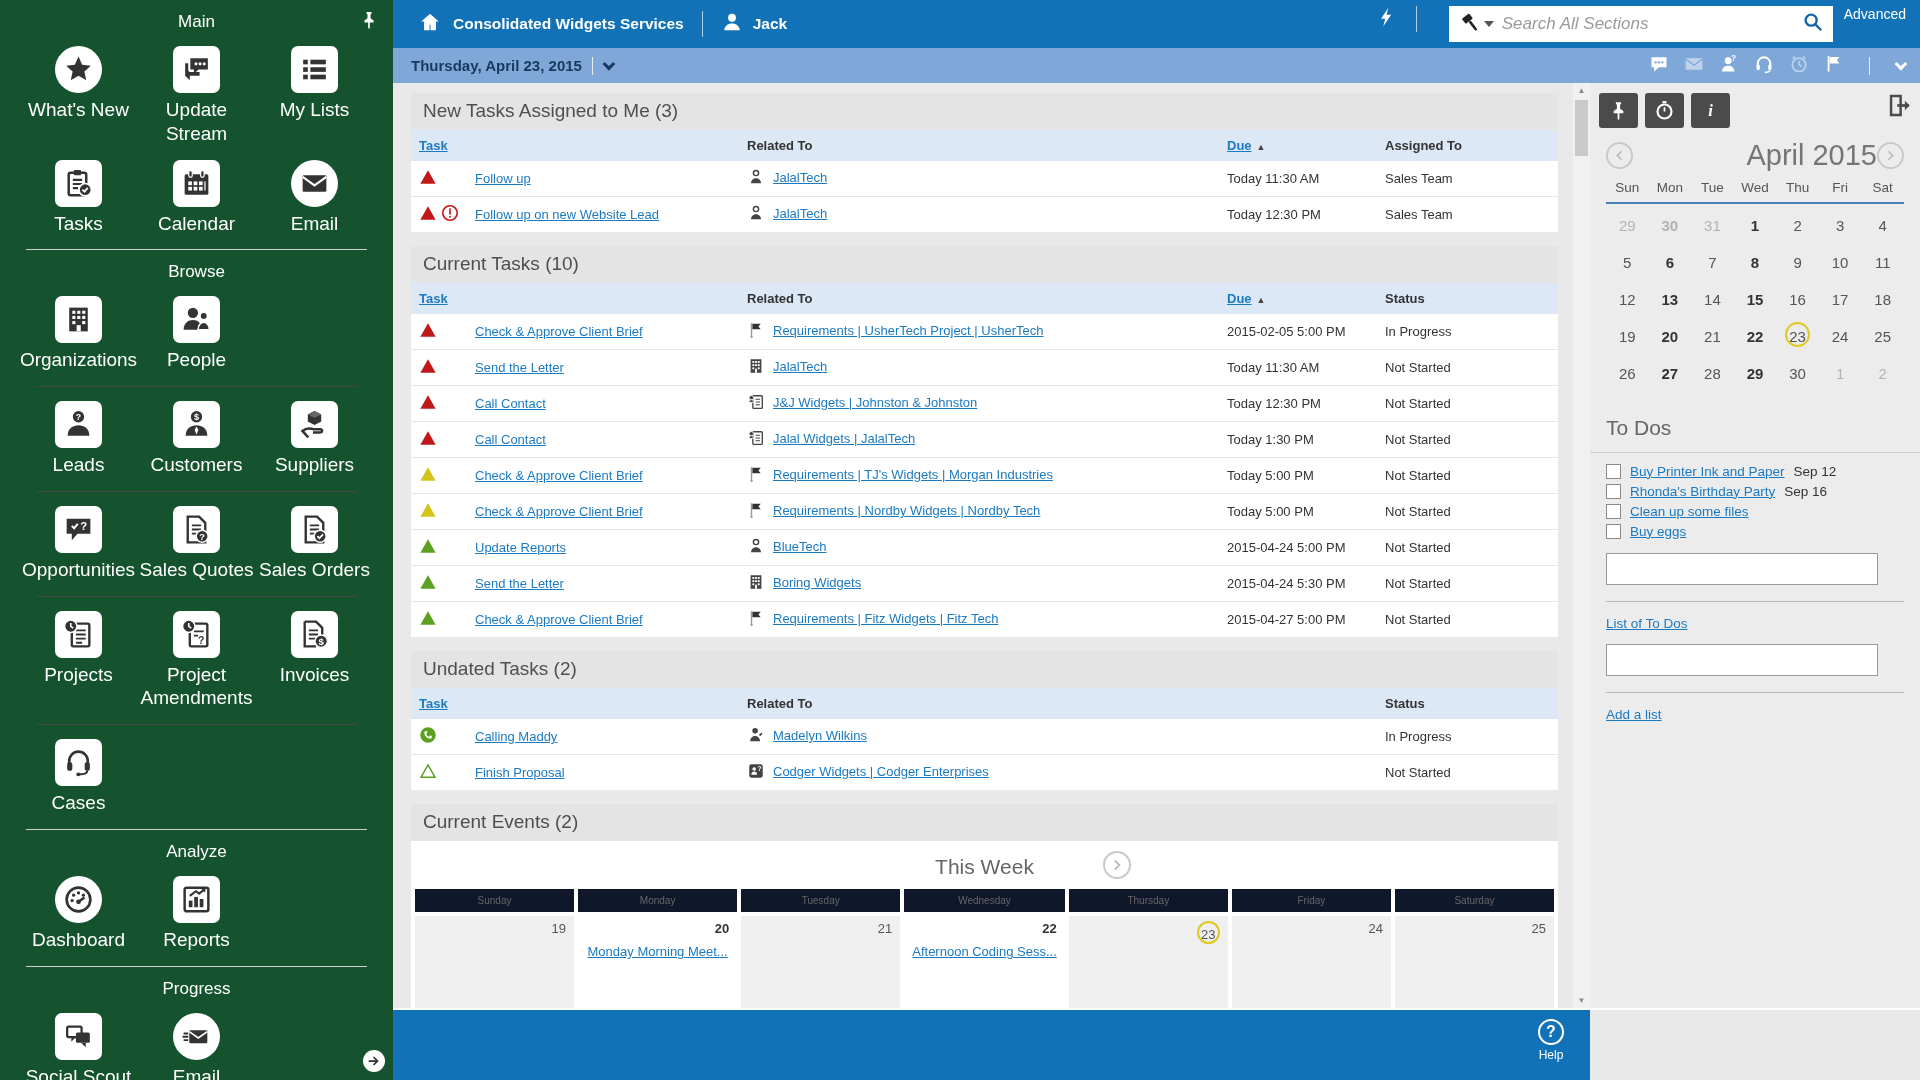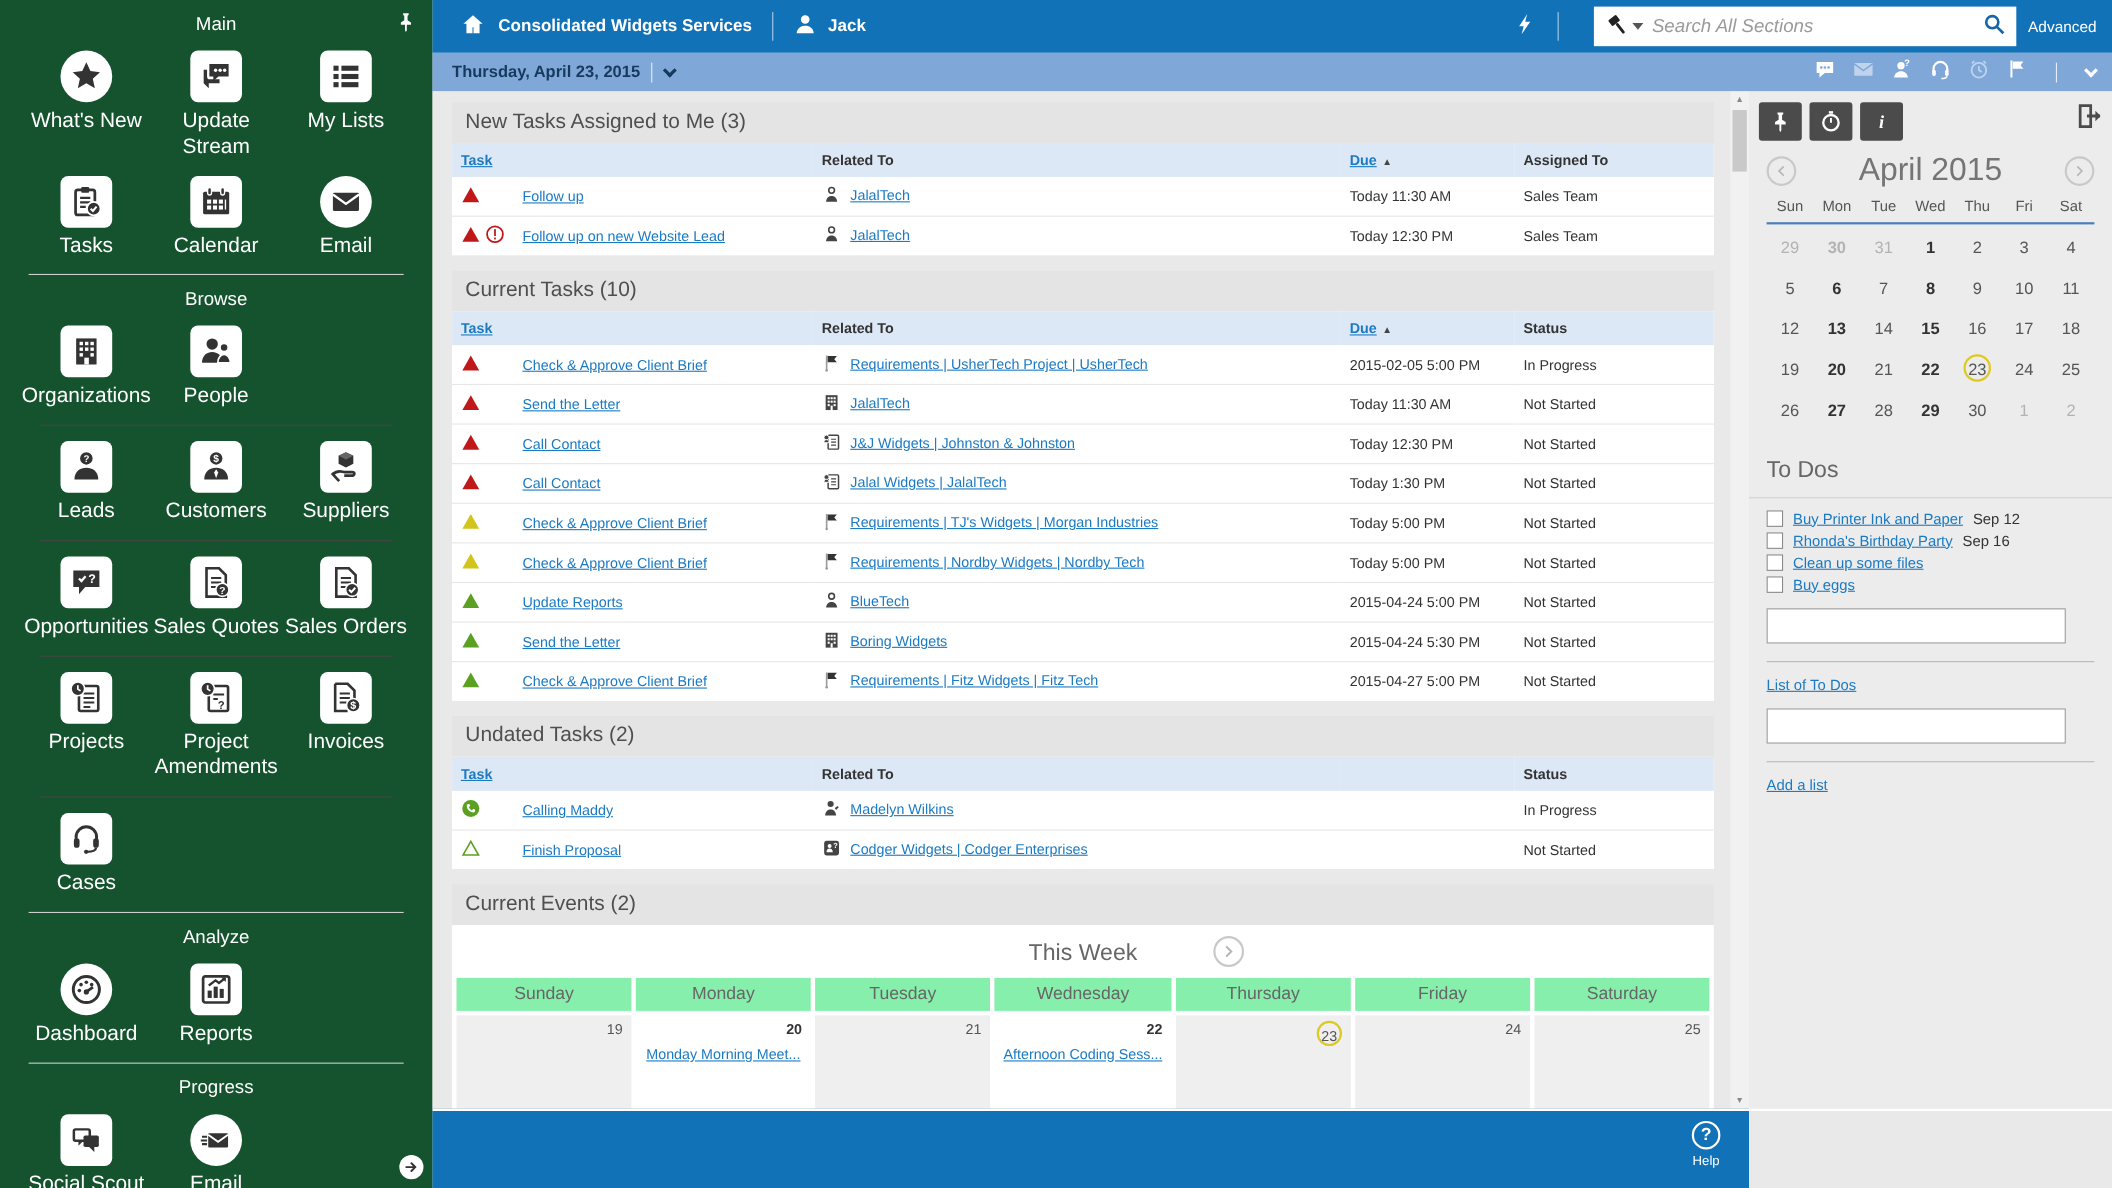--- a/index.html
+++ b/index.html
@@ -23,21 +23,21 @@
   .row-div { height:1px; background:#464646; margin:2px 36px 14px; }
   .collapse-btn { position:absolute; right:8px; bottom:8px; width:22px; height:22px; border-radius:50%; background:#fff; color:#333; display:flex; align-items:center; justify-content:center; cursor:pointer; }
   .collapse-btn svg { width:14px; height:14px; }
 
   
   .topbar { position:absolute; left:393px; top:0; width:1527px; height:48px; background:#1272b8; color:#fff; display:flex; align-items:center; padding:0 14px 0 26px; }
   .tb-ico svg { width:22px; height:22px; display:block; }
   .tb-title { font-size:15.5px; font-weight:bold; margin-left:12px; }
   .tb-sep { width:1px; height:26px; background:rgba(255,255,255,.65); margin:0 18px; }
   .tb-user { font-size:15.5px; font-weight:bold; margin-left:10px; }
-  .tb-right { margin-left:auto; display:flex; align-items:center; }
+  .tb-right { margin-left:auto; display:flex; align-items:flex-start; }
   .searchbox { width:384px; height:36px; background:#fff; display:flex; align-items:center; padding:0 9px; margin-left:14px; }
   .searchbox input { border:0; outline:0; flex:1; font-family:inherit; font-style:italic; font-size:17px; color:#555; min-width:0; background:transparent; }
   .searchbox input::placeholder { color:#9a9a9a; font-style:italic; }
   .scope { color:#222; display:flex; align-items:center; cursor:pointer; }
   .scope svg { width:24px; height:24px; }
   .scope .car { width:0; height:0; border-left:5px solid transparent; border-right:5px solid transparent; border-top:6px solid #555; margin:0 8px 0 2px; }
   .mag { color:#1565a9; cursor:pointer; } .mag svg { width:22px; height:22px; display:block; }
   .advanced { font-size:14px; color:#fff; margin-left:11px; cursor:pointer; }
 
   
@@ -67,21 +67,21 @@
   .icell .icon + .icon { margin-left:4px; }
   .rcell .icon { margin-right:8px; }
 
   
   .events-panel { background:#fff; }
   .week-head { position:relative; text-align:center; padding:14px 0 8px; }
   .week-title { font-size:21px; color:#666; font-weight:400; display:inline-block; }
   .week-next { position:absolute; left:calc(50% + 118px); top:10px; width:28px; height:28px; border:2px solid #c9c9c9; border-radius:50%; color:#b5b5b5; display:flex; align-items:center; justify-content:center; cursor:pointer; }
   .week-next svg { width:14px; height:14px; }
   .day-grid { display:grid; grid-template-columns:repeat(7,1fr); padding:0 2px 2px; }
-  .day-name { background:#86efac; margin:2px; padding:6px 16px; text-align:center; color:#666; font-size:16px; }
+  .day-name { background:#0f172a; margin:2px; padding:6px 16px; text-align:center; color:#666; font-size:10px; }
   .day-cell { margin:2px; height:98px; padding:5px 8px; font-size:13px; }
   .day-cell.gray { background:#efefef; }
   .day-cell.white { background:#fff; }
   .day-date { text-align:right; color:#555; }
   .day-date.b { color:#333; font-weight:bold; }
   .ring { display:inline-block; width:23px; height:23px; line-height:23px; text-align:center; border:2px solid #ddc91f; border-radius:50%; font-weight:normal; }
   .day-event { display:block; text-align:center; margin-top:8px; font-size:13px; white-space:nowrap; overflow:hidden; }
 
   
   .sb-track { position:absolute; left:1573px; top:83px; width:17px; height:925px; background:#f1f1f1; }
@@ -90,21 +90,21 @@
 
   
   .rp { position:absolute; left:1590px; top:83px; width:330px; height:925px; background:#ececec; overflow:hidden; }
   .rp-toolbar { position:relative; display:flex; gap:7px; padding:10px 0 0 9px; height:46px; }
   .rp-btn { width:39px; height:35px; background:#4b4b4b; border-radius:3px; color:#fff; display:flex; align-items:center; justify-content:center; cursor:pointer; }
   .rp-btn svg { width:21px; height:21px; }
   .rp-exit { position:absolute; right:7px; top:9px; color:#4b4b4b; cursor:pointer; }
   .rp-exit svg { width:27px; height:27px; }
   .cal { padding:10px 16px 0; }
   .cal-head { display:flex; align-items:center; margin-bottom:8px; }
-  .cal-title { flex:1; text-align:center; font-size:29px; color:#757575; font-weight:400; }
+  .cal-title { flex:1; text-align:right; font-size:29px; color:#757575; font-weight:400; }
   .nav-btn { width:27px; height:27px; border:2px solid #c9c9c9; border-radius:50%; color:#b9b9b9; display:flex; align-items:center; justify-content:center; cursor:pointer; }
   .nav-btn svg { width:13px; height:13px; }
   .cal-days { display:grid; grid-template-columns:repeat(7,1fr); color:#555; font-size:13.5px; text-align:center; padding-bottom:7px; border-bottom:2px solid #4a7ebb; }
   .cal-grid { display:grid; grid-template-columns:repeat(7,1fr); text-align:center; font-size:15px; color:#555; margin-top:3px; }
   .cal-grid span { height:37px; line-height:37px; cursor:pointer; }
   .cal-grid .b { font-weight:bold; color:#333; }
   .cal-grid .m { color:#b3b3b3; }
   .cal-grid .today i { display:inline-block; font-style:normal; width:25px; height:25px; line-height:25px; border:2px solid #ddc91f; border-radius:50%; }
   .todos { margin-top:16px; }
   .todos-h { font-size:21px; color:#666; font-weight:400; padding:8px 16px 12px; border-bottom:1px solid #cfcfcf; margin-bottom:8px; }

